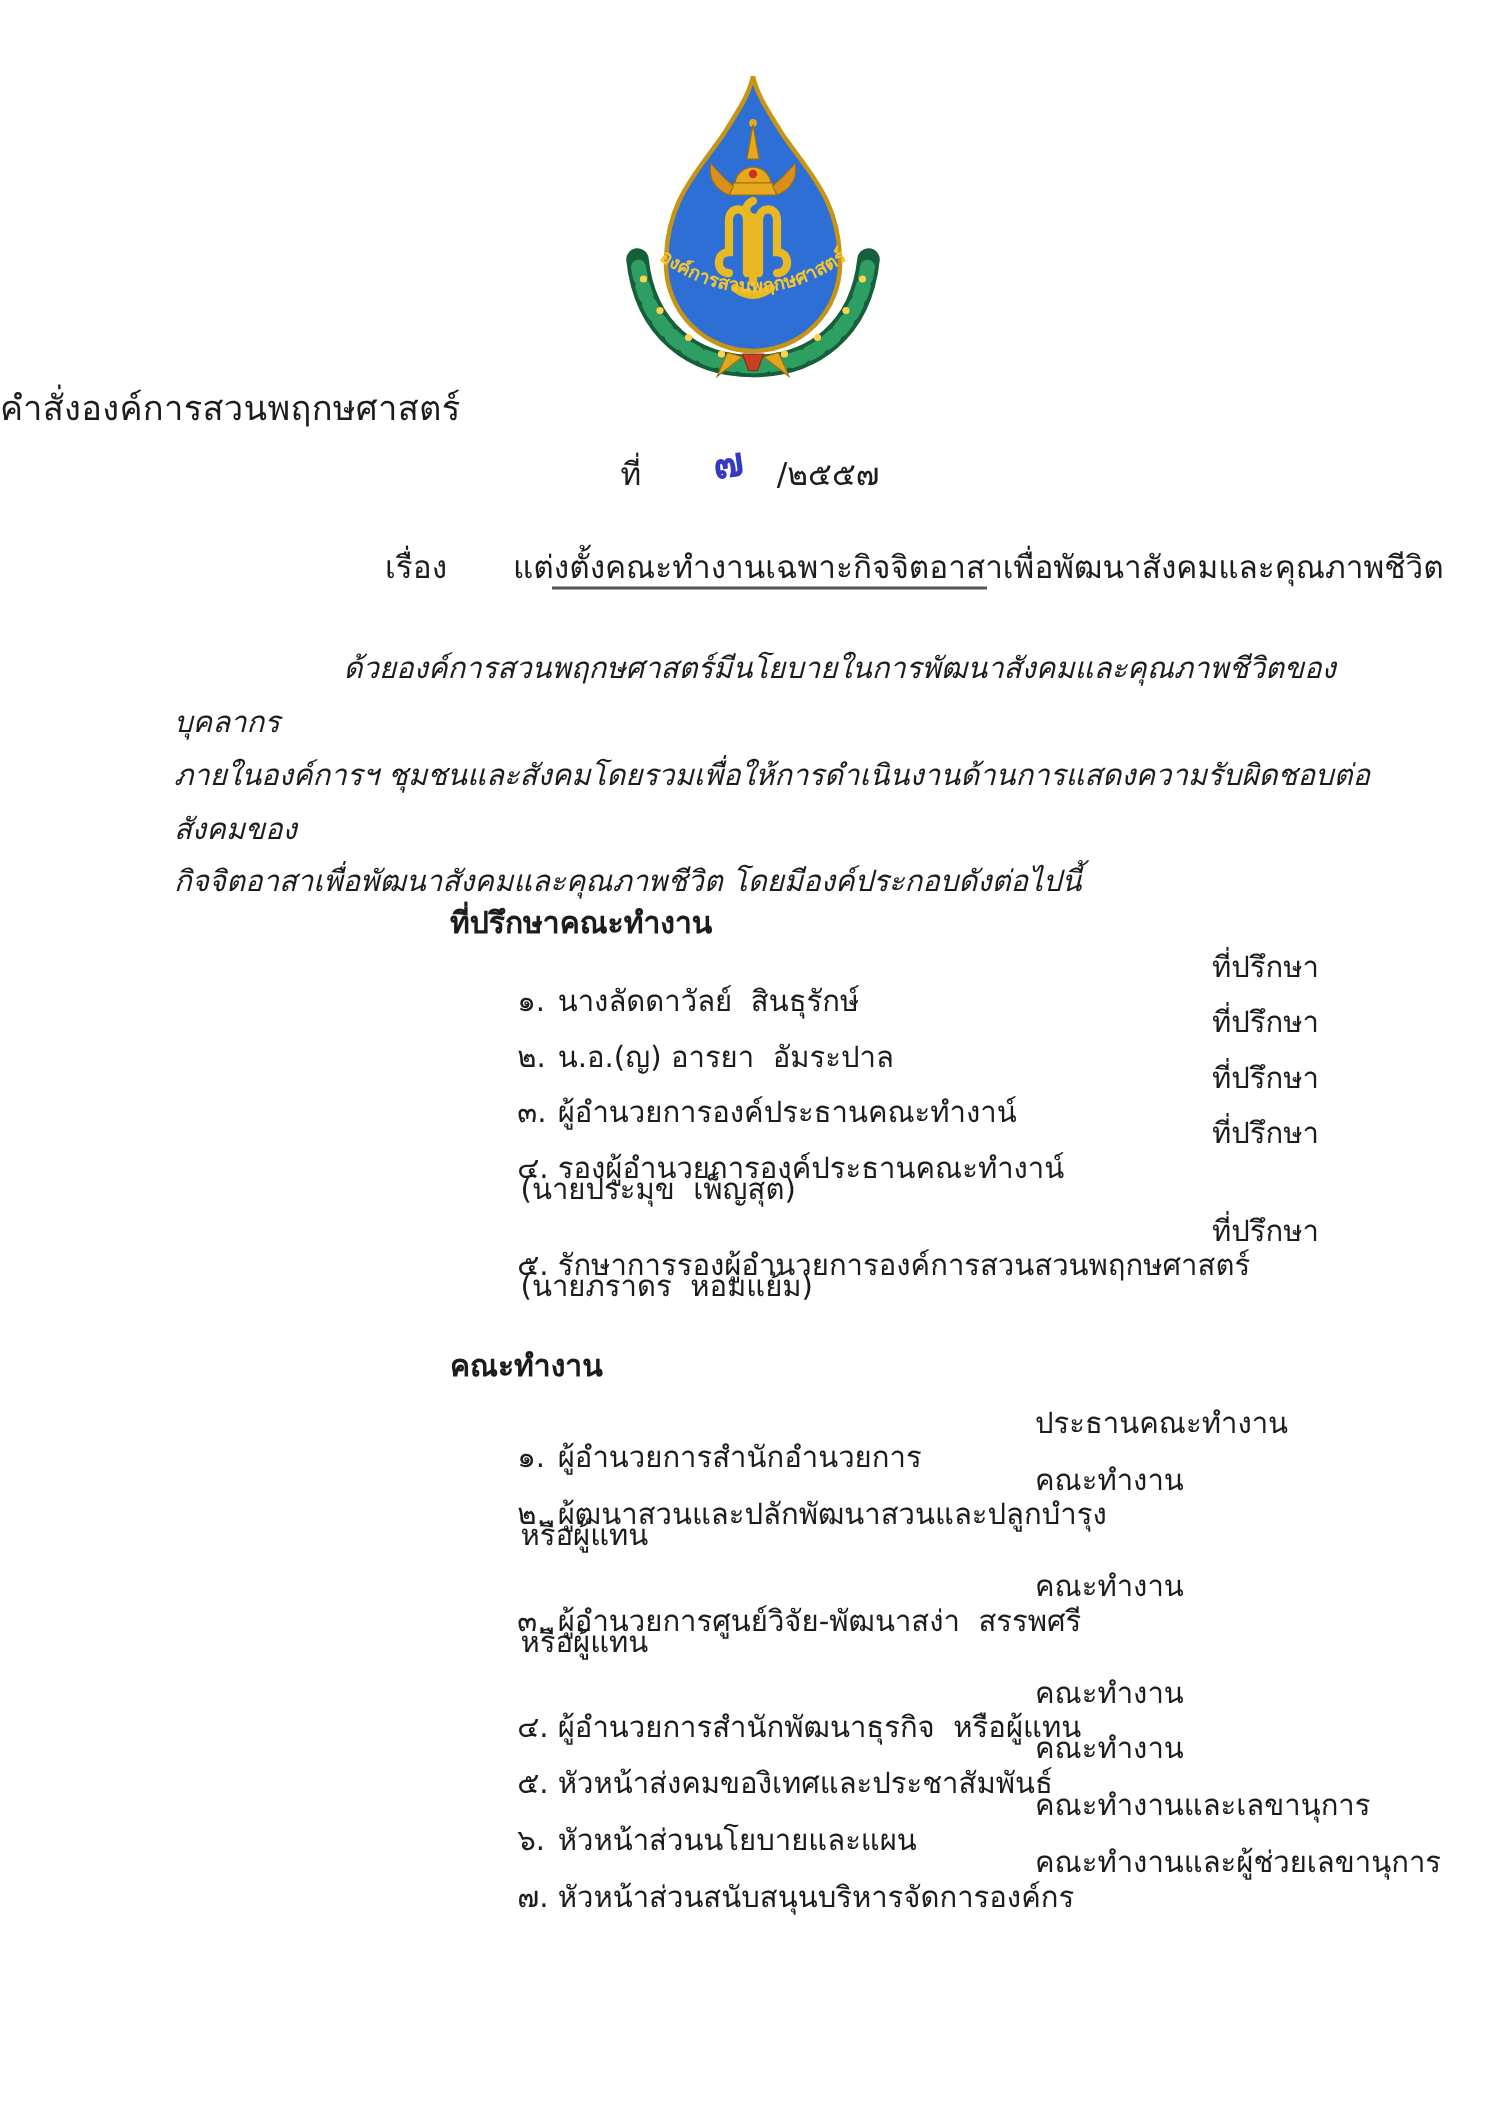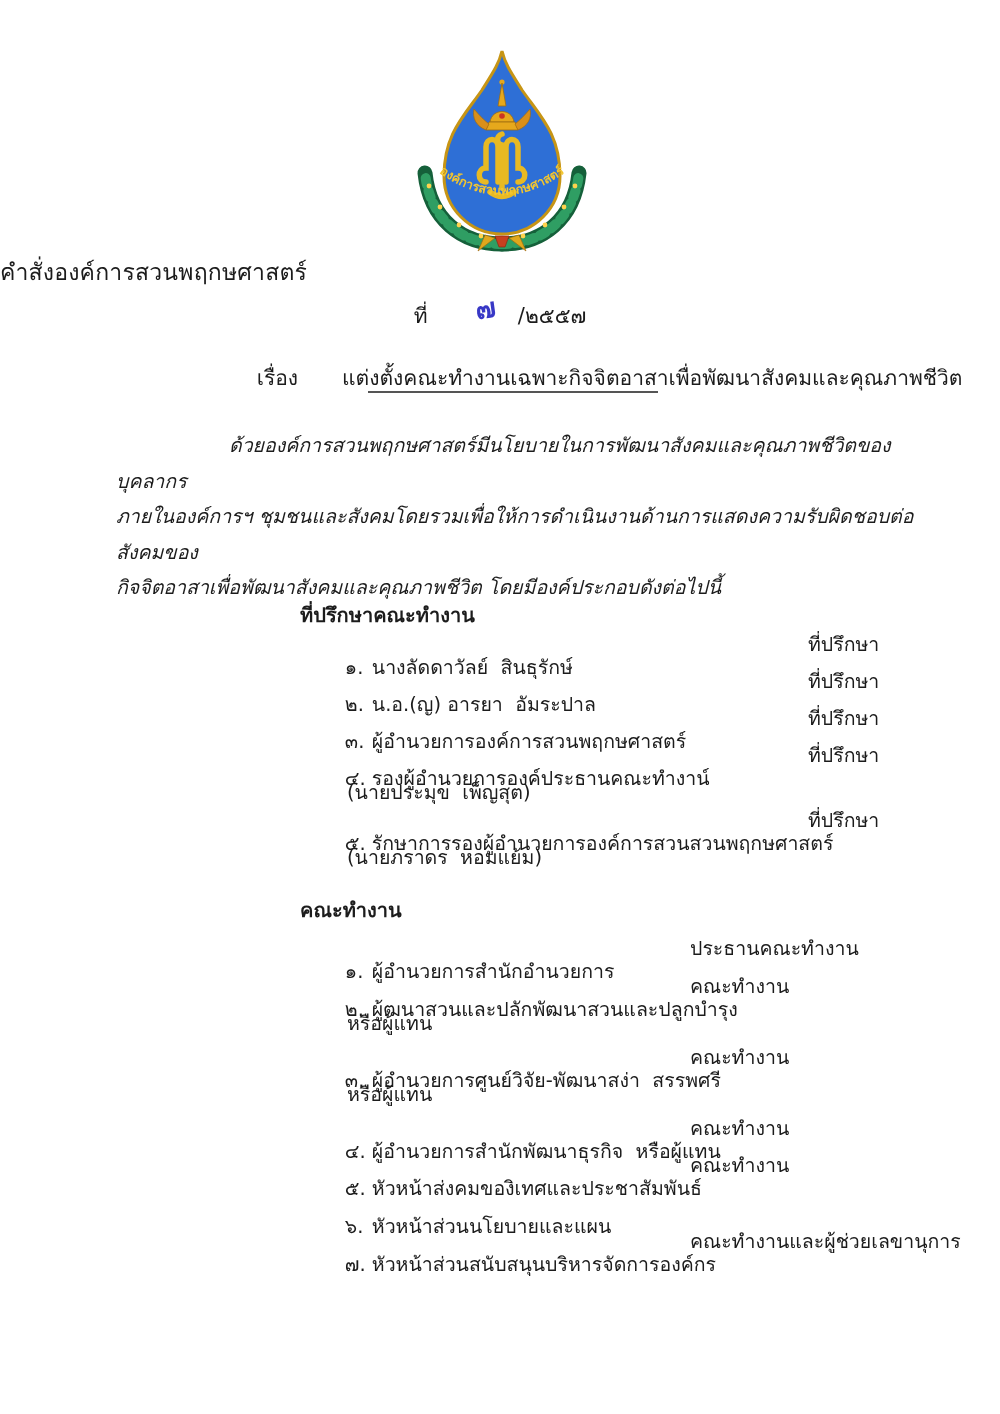--- a/index.html
+++ b/index.html
@@ -118,21 +118,21 @@
 
   <div class="row adv" style="top:629px">
     <span class="no">๑.</span><span>นางลัดดาวัลย์  สินธุรักษ์</span>
     <span class="role">ที่ปรึกษา</span>
   </div>
   <div class="row adv" style="top:666px">
     <span class="no">๒.</span><span>น.อ.(ญ) อารยา  อัมระปาล</span>
     <span class="role">ที่ปรึกษา</span>
   </div>
   <div class="row adv" style="top:703px">
-    <span class="no">๓.</span><span>ผู้อำนวยการองค์การสวนพฤกษศาสตร์</span>
+    <span class="no">๓.</span><span>ผู้อำนวยการองค์ประธานคณะทำงาน์</span>
     <span class="role">ที่ปรึกษา</span>
   </div>
   <div class="row adv" style="top:740px">
     <span class="no">๔.</span><span>รองผู้อำนวยการองค์ประธานคณะทำงาน์</span>
     <span class="role">ที่ปรึกษา</span>
   </div>
   <div class="subline" style="top:777px">(นายประมุข  เพ็ญสุต)</div>
   <div class="row adv" style="top:805px">
     <span class="no">๕.</span><span>รักษาการรองผู้อำนวยการองค์การสวนสวนพฤกษศาสตร์</span>
     <span class="role">ที่ปรึกษา</span>
@@ -158,19 +158,20 @@
   <div class="row work" style="top:1113px">
     <span class="no">๔.</span><span>ผู้อำนวยการสำนักพัฒนาธุรกิจ  หรือผู้แทน</span>
     <span class="role">คณะทำงาน</span>
   </div>
   <div class="row work" style="top:1150px">
     <span class="no">๕.</span><span>หัวหน้าส่งคมของิเทศและประชาสัมพันธ์</span>
     <span class="role">คณะทำงาน</span>
   </div>
   <div class="row work" style="top:1188px">
     <span class="no">๖.</span><span>หัวหน้าส่วนนโยบายและแผน</span>
+    <span class="role">คณะทำงานและเลขานุการ</span>
   </div>
   <div class="row work" style="top:1226px">
     <span class="no">๗.</span><span>หัวหน้าส่วนสนับสนุนบริหารจัดการองค์กร</span>
     <span class="role">คณะทำงานและผู้ช่วยเลขานุการ</span>
   </div>
 
 </div>
 
 </body></html>

